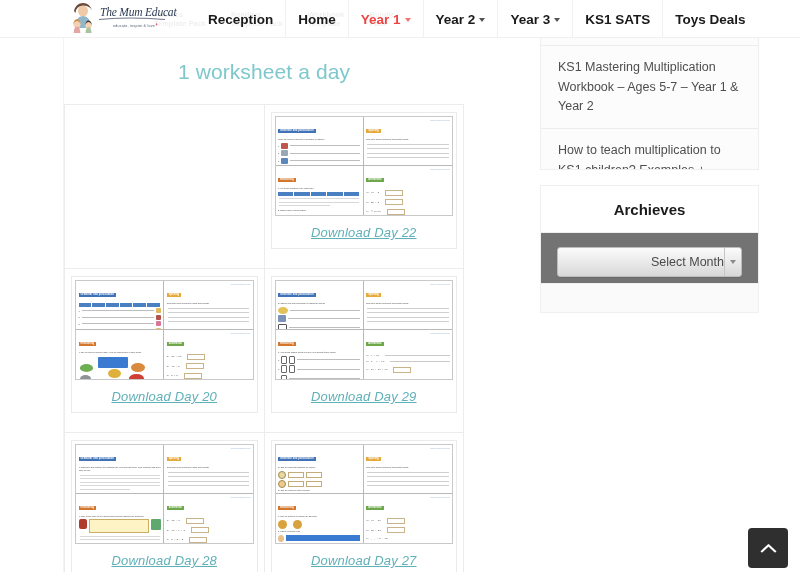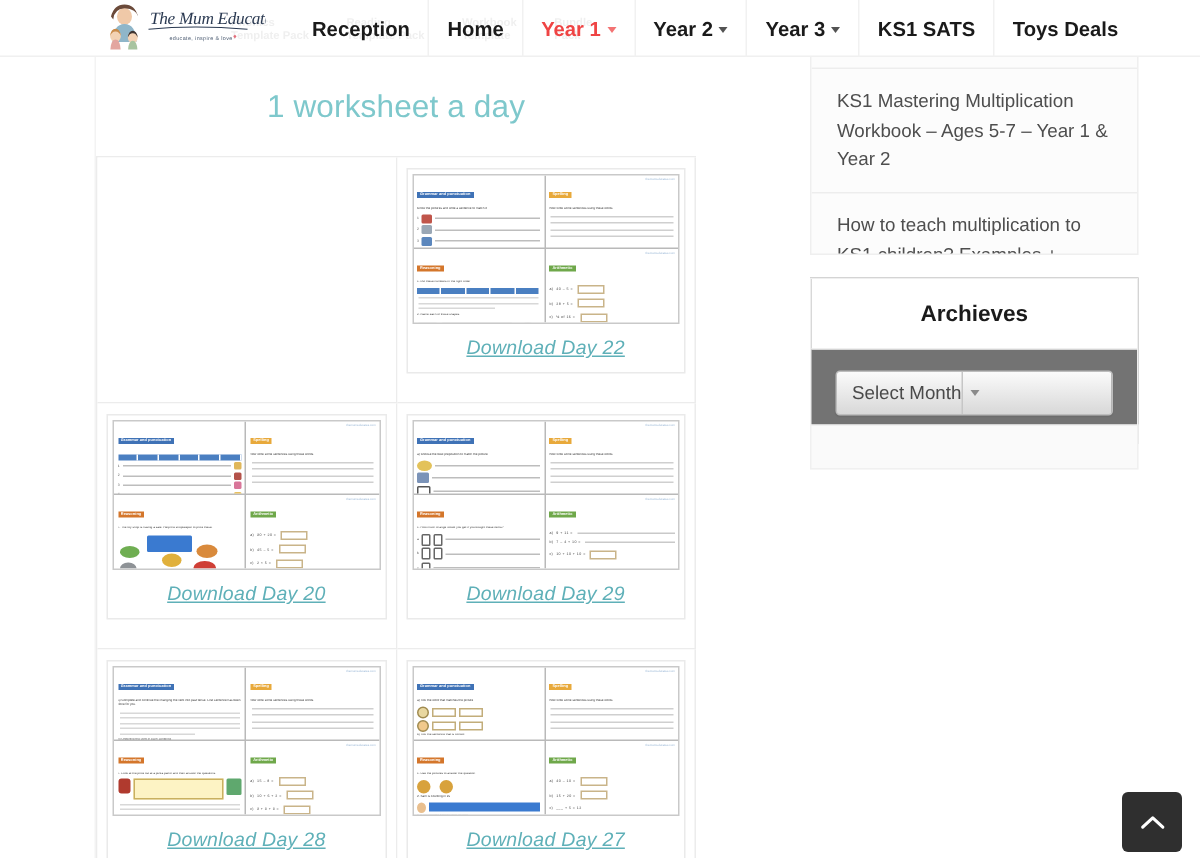--- a/index.html
+++ b/index.html
@@ -187,21 +187,21 @@
   }
   .archives-title {
     text-align: center; font-size: 15px; font-weight: 700; color: #1b1b1b;
     padding: 15px 0 14px 0; border-bottom: 1px solid #efefef; background:#fff;
   }
   .archives-body { padding: 14px 16px 18px 16px; }
   .select {
     width: 100%; height: 30px;
     border: 1px solid #bdbdbd; border-radius: 3px;
     background: linear-gradient(#fbfbfb, #d8d8d8);
-    display: flex; align-items: center; justify-content: flex-start;
+    display: flex; align-items: center; justify-content: flex-end;
     padding: 0 0 0 10px; cursor: pointer;
     font-size: 12.5px; color: #4a4a4a;
     box-shadow: 0 1px 1px rgba(0,0,0,.07);
   }
   .select-arrow {
     width: 17px; height: 28px; border-left: 1px solid #c6c6c6;
     display:flex; align-items:center; justify-content:center;
   }
   .sel-caret {
     width:0;height:0;border-left:3px solid transparent;border-right:3px solid transparent;

